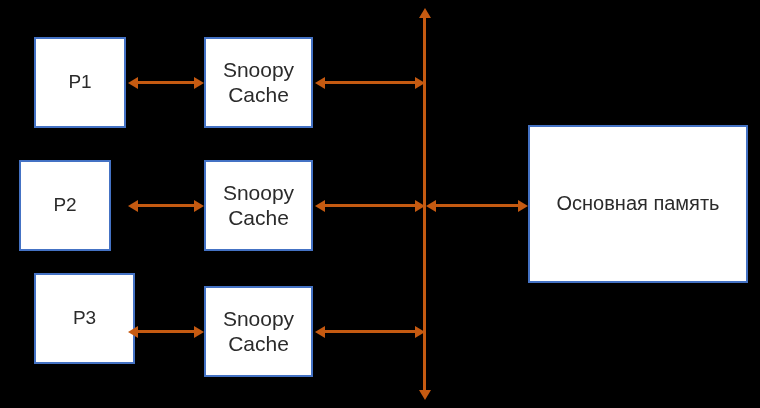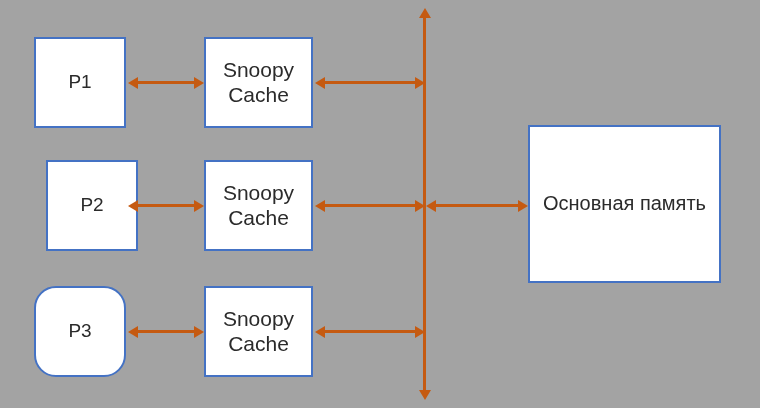--- a/index.html
+++ b/index.html
@@ -7,21 +7,21 @@
     padding: 0;
     background: #ffffff;
   }
   body {
     font-family: "Liberation Sans", sans-serif;
   }
   #canvas {
     position: relative;
     width: 760px;
     height: 408px;
-    background: #a3a3a3;
+    background: #000000;
     overflow: hidden;
   }
   .box {
     position: absolute;
     box-sizing: border-box;
     background: #ffffff;
     border: 2px solid #4472C4;
     display: flex;
     align-items: center;
     justify-content: center;
@@ -99,42 +99,42 @@
     <div class="arrow arrow-left" style="left:128px; top:76.5px;"></div>
     <div class="arrow arrow-right" style="left:194px; top:76.5px;"></div>
   </div>
 
   <div>
     <div class="hline" style="left:325px; top:81px; width:90px;"></div>
     <div class="arrow arrow-left" style="left:315px; top:76.5px;"></div>
     <div class="arrow arrow-right" style="left:415px; top:76.5px;"></div>
   </div>
 
-  <div class="box proc-box" style="left:46px; top:160px; width:92px; height:91px;">
+  <div class="box proc-box" style="left:19px; top:160px; width:92px; height:91px;">
     <span class="box-label">P2</span>
   </div>
 
   <div class="box cache-box" style="left:204px; top:160px; width:109px; height:91px;">
     <span class="box-label">Snoopy
 Cache</span>
   </div>
 
   <div>
     <div class="hline" style="left:138px; top:204px; width:56px;"></div>
     <div class="arrow arrow-left" style="left:128px; top:199.5px;"></div>
     <div class="arrow arrow-right" style="left:194px; top:199.5px;"></div>
   </div>
 
   <div>
     <div class="hline" style="left:325px; top:204px; width:90px;"></div>
     <div class="arrow arrow-left" style="left:315px; top:199.5px;"></div>
     <div class="arrow arrow-right" style="left:415px; top:199.5px;"></div>
   </div>
 
-  <div class="box proc-box" style="left:34px; top:286px; width:92px; height:91px;border-radius:22px;">
+  <div class="box proc-box" style="left:34px; top:273px; width:101px; height:91px;">
     <span class="box-label">P3</span>
   </div>
 
   <div class="box cache-box" style="left:204px; top:286px; width:109px; height:91px;">
     <span class="box-label">Snoopy
 Cache</span>
   </div>
 
   <div>
     <div class="hline" style="left:138px; top:330px; width:56px;"></div>
@@ -153,17 +153,17 @@
     <div class="arrow arrow-up" style="left:418.5px; top:8px;"></div>
     <div class="arrow arrow-down" style="left:418.5px; top:390px;"></div>
   </div>
 
   <div>
     <div class="hline" style="left:436px; top:204px; width:82px;"></div>
     <div class="arrow arrow-left" style="left:426px; top:199.5px;"></div>
     <div class="arrow arrow-right" style="left:518px; top:199.5px;"></div>
   </div>
 
-  <div class="box mem-box" style="left:528px; top:125px; width:193px; height:158px;">
+  <div class="box mem-box" style="left:528px; top:125px; width:220px; height:158px;">
     <span class="box-label">Основная память</span>
   </div>
 
 </div>
 
 </body></html>

